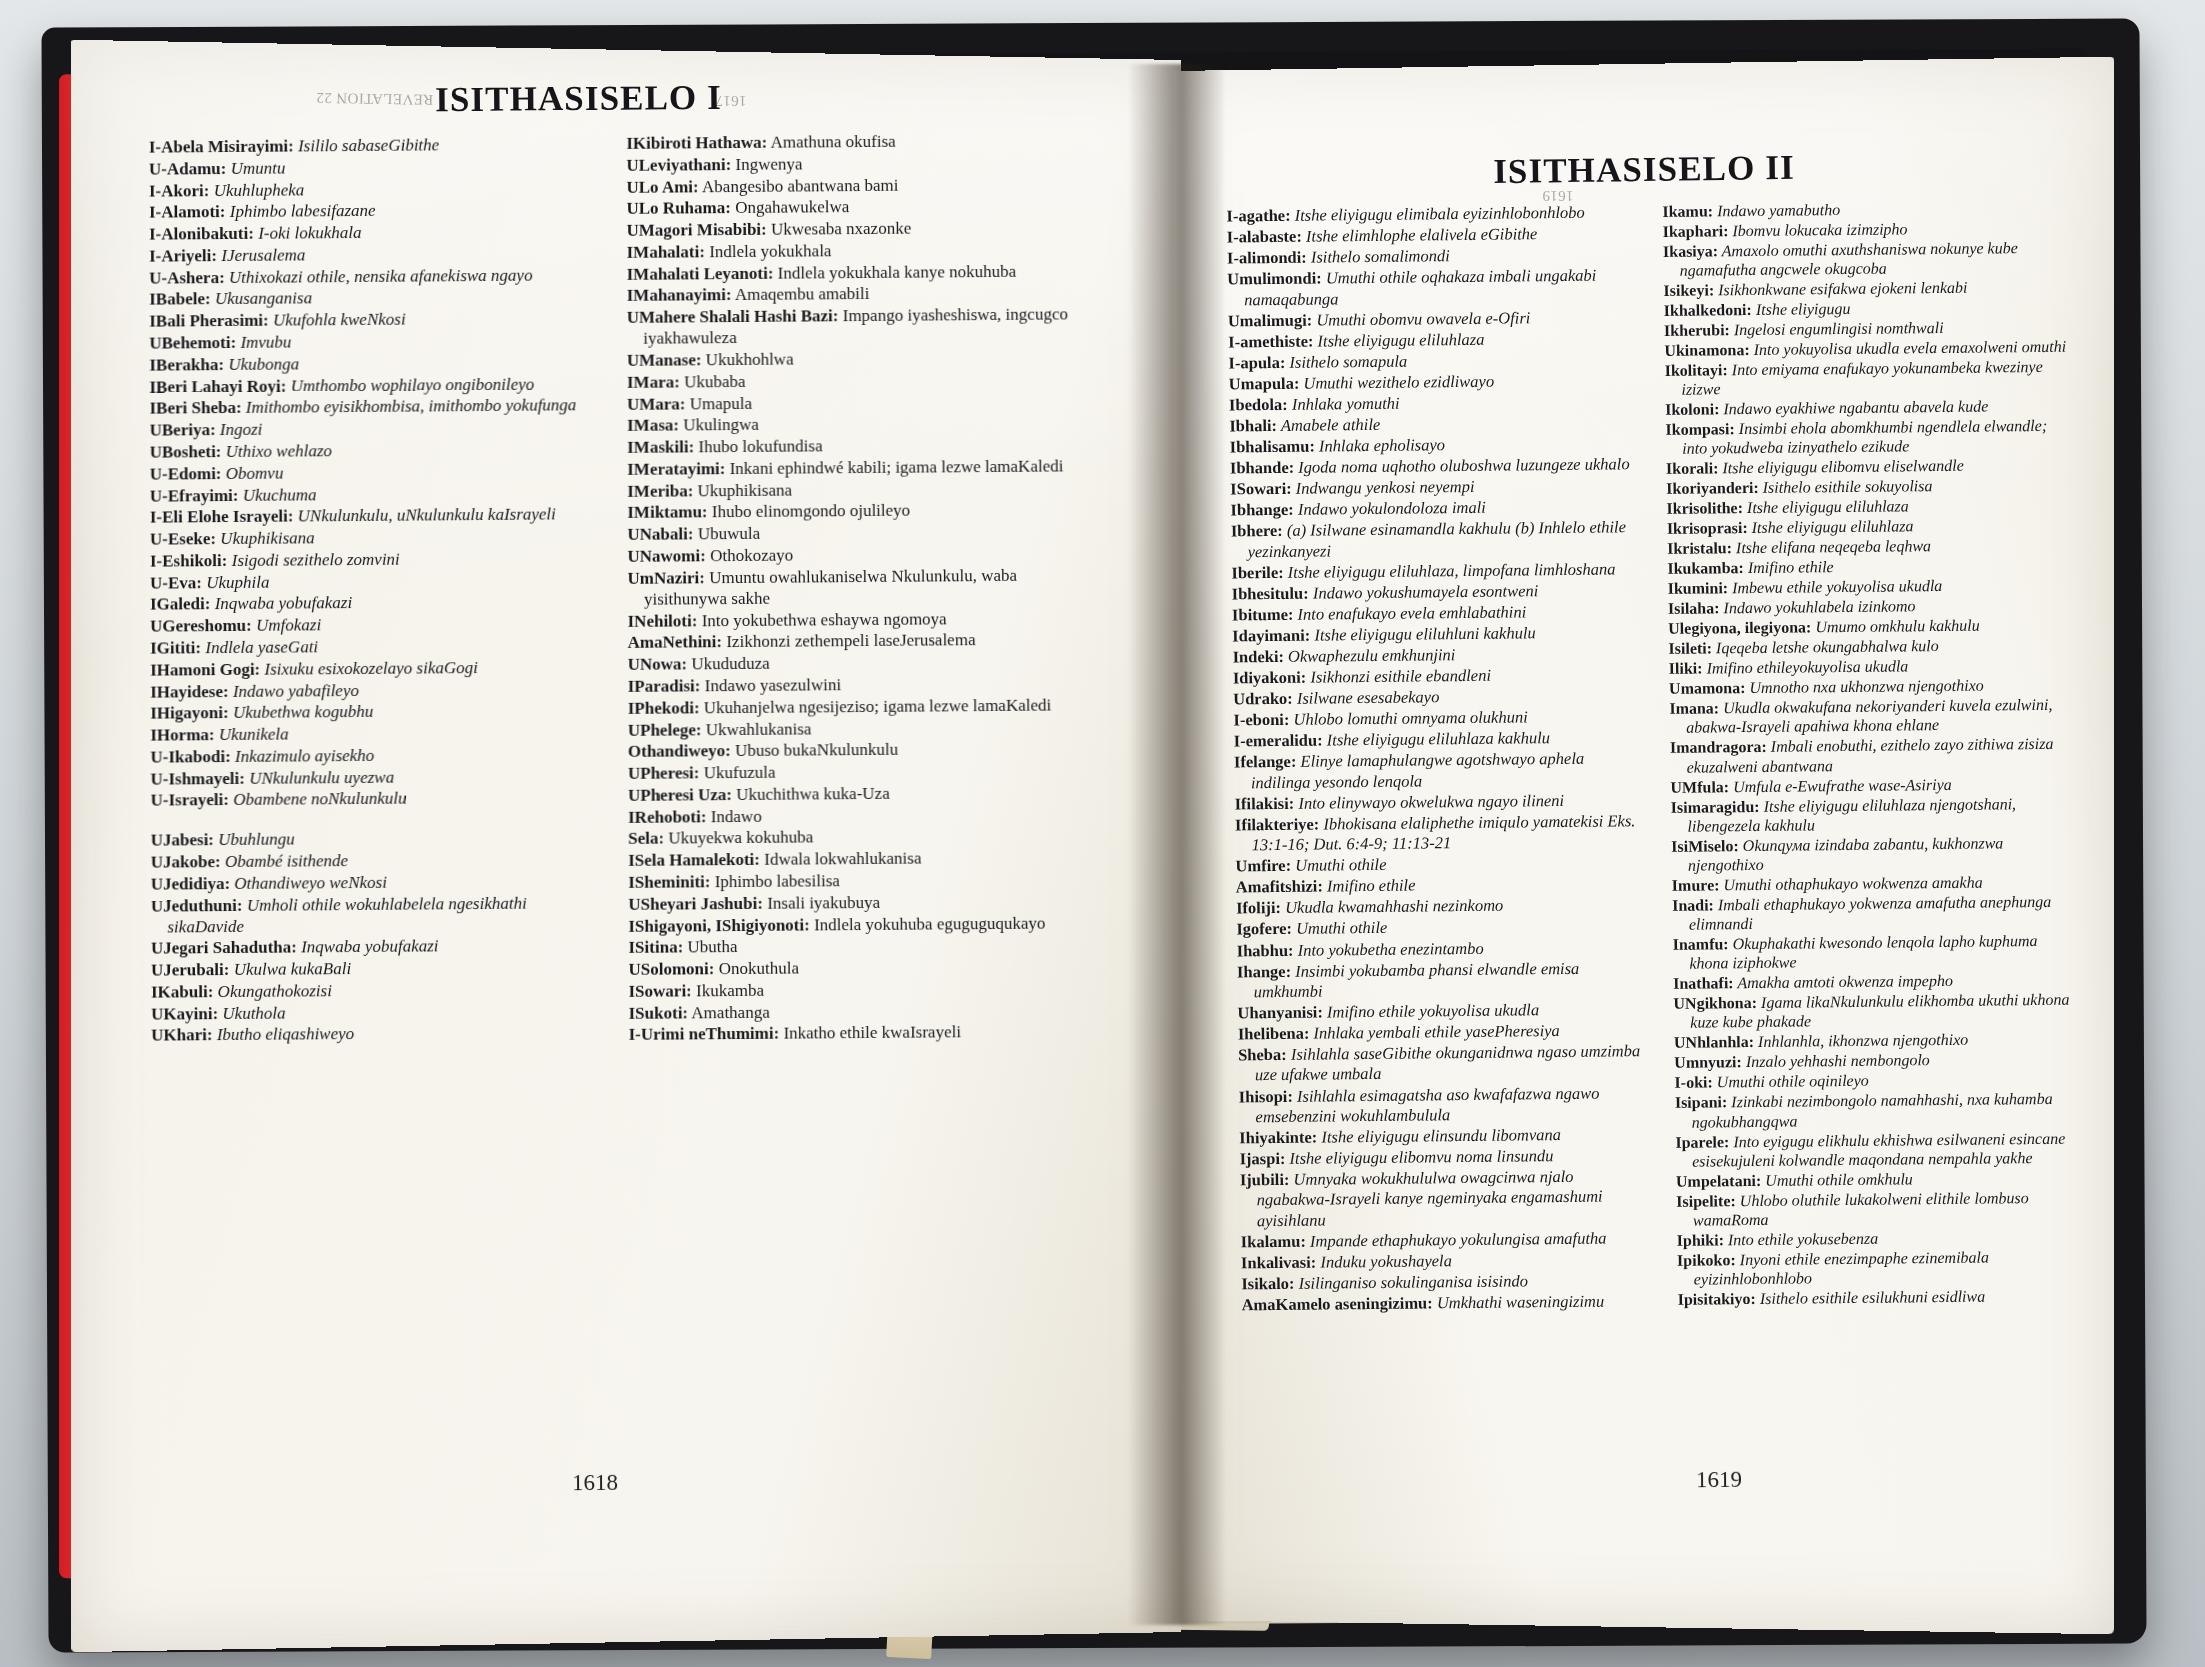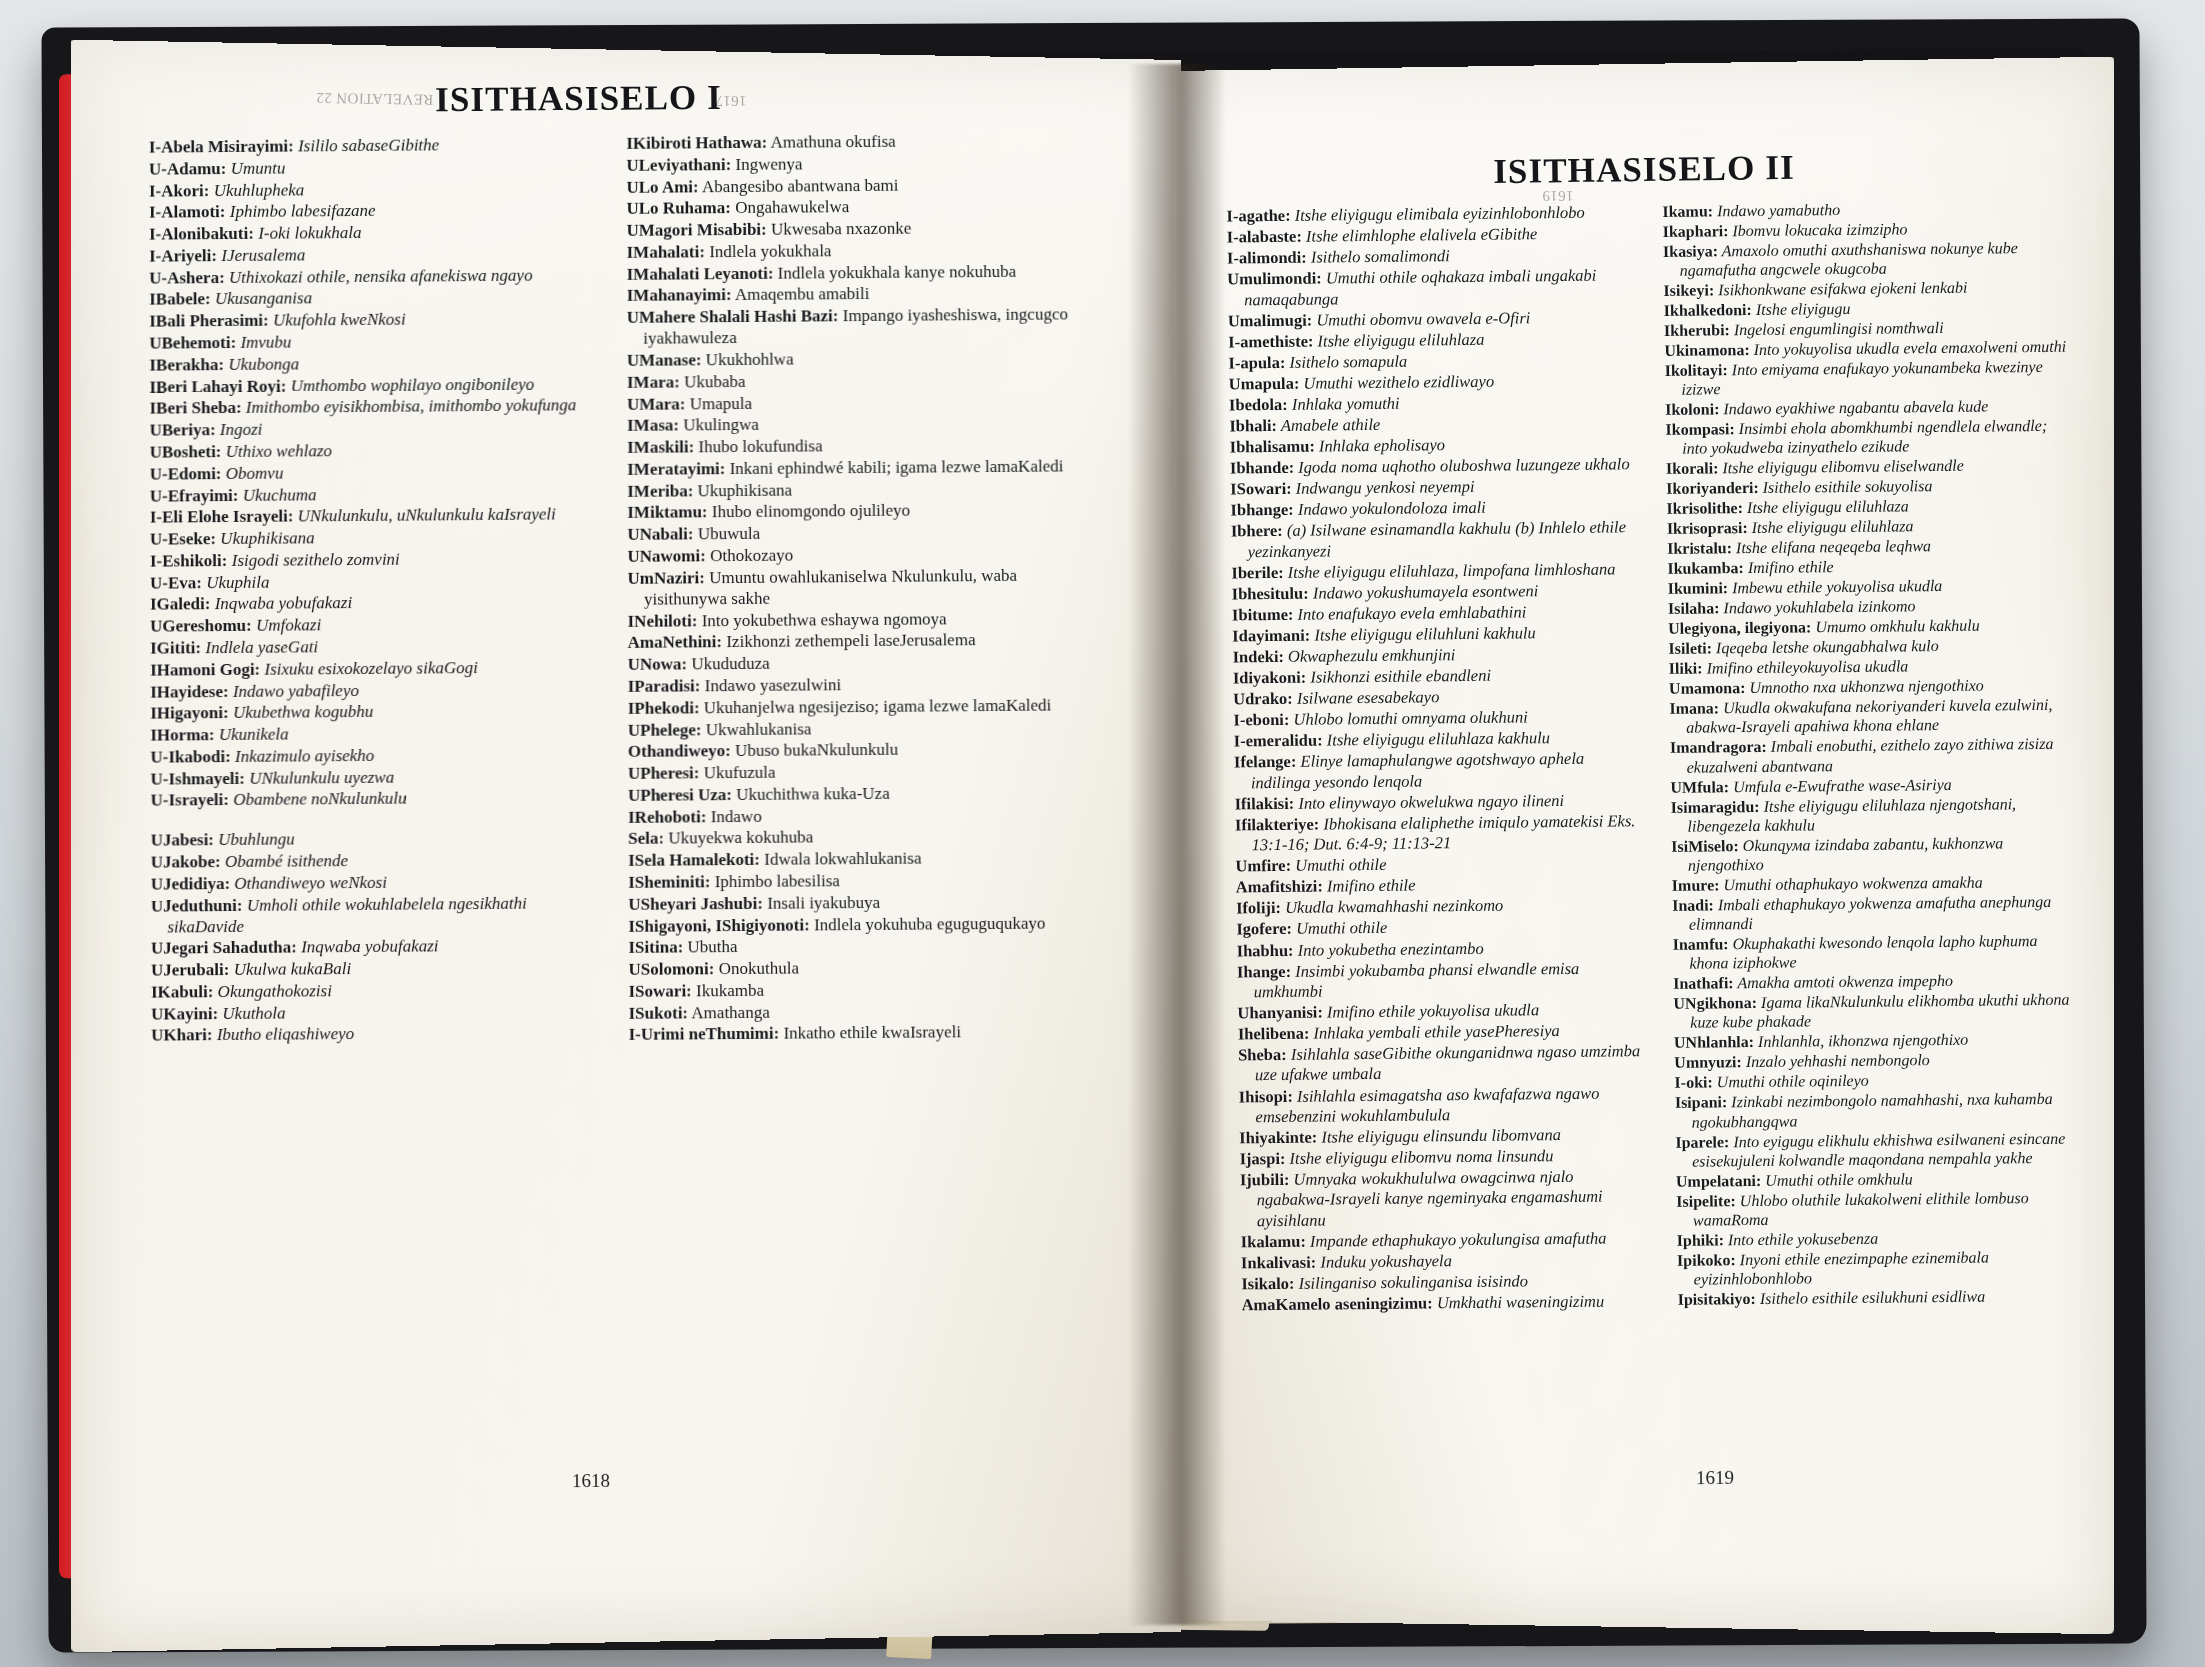--- a/index.html
+++ b/index.html
@@ -204,21 +204,21 @@
   .entry .def {
     font-style: italic;
   }
   .entry .def-plain {
     font-style: normal;
   }
   .spacer { height: 18px; }
 
   .folio {
     position: absolute;
-    font-size: 19px;
+    font-size: 23px;
     color: #222;
   }
   .folio-left { left: 572px; top: 1470px; transform: rotate(-0.5deg); }
   .folio-right { left: 1696px; top: 1467px; transform: rotate(-0.6deg); }
 
   .running-head {
     position: absolute;
     font-size: 15px;
     color: #6d6a63;
     opacity: .55;

